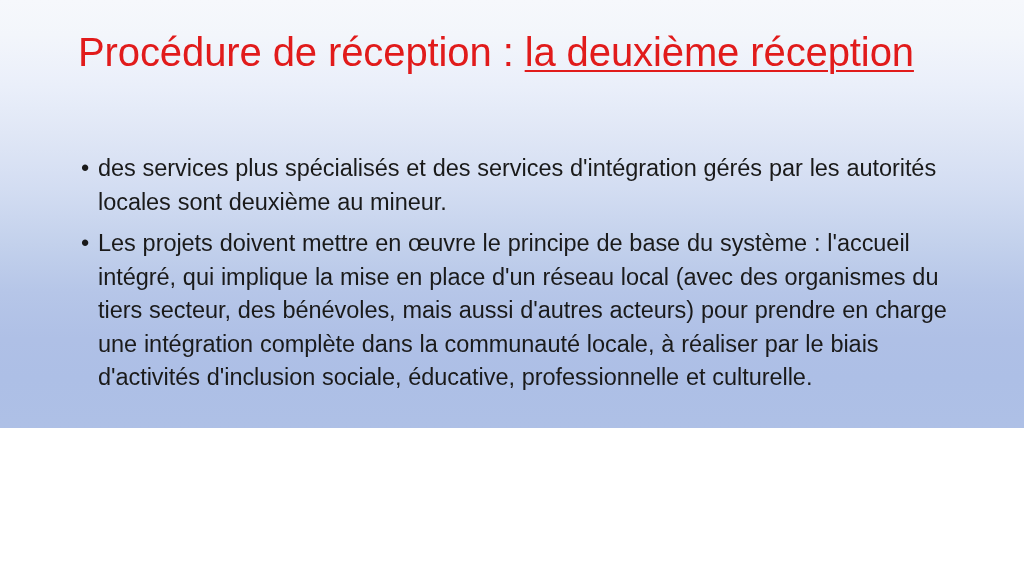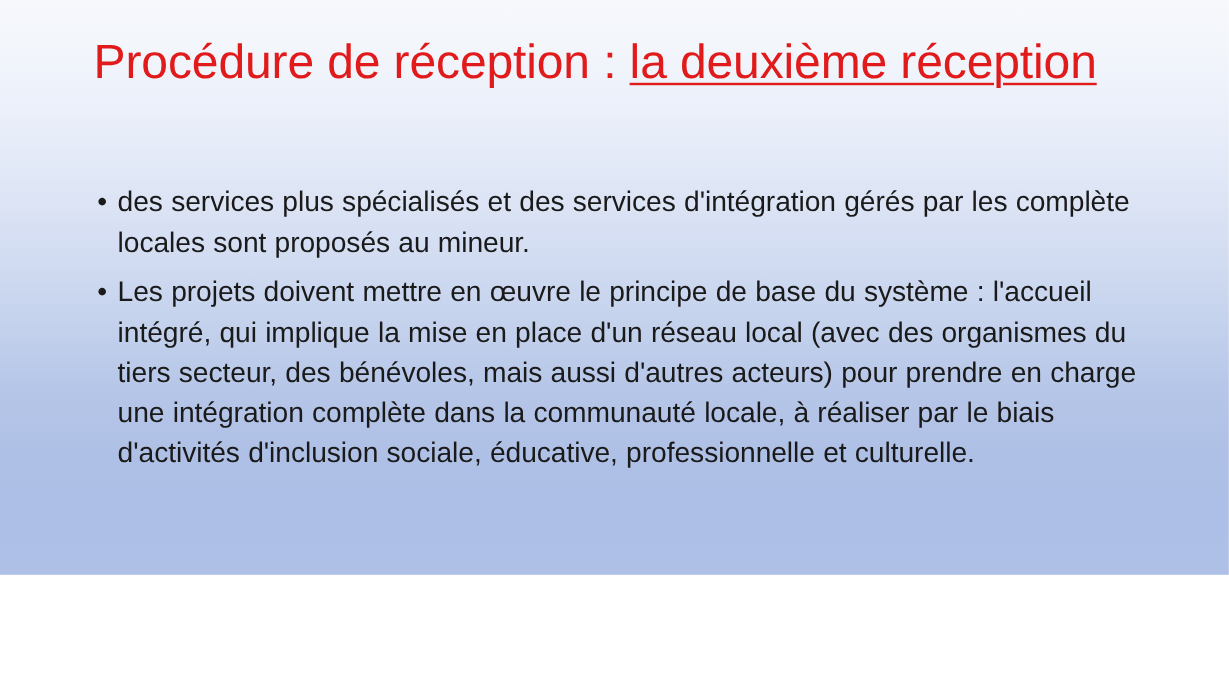--- a/index.html
+++ b/index.html
@@ -8,21 +8,21 @@
   }
   body {
     width: 1024px;
     height: 576px;
     overflow: hidden;
     font-family: "Liberation Sans", sans-serif;
   }
   .slide {
     position: relative;
     width: 1024px;
-    height: 479px;
+    height: 428px;
     box-sizing: border-box;
     background: linear-gradient(to bottom,
         #f6f8fc 0%,
         #f3f6fb 8%,
         #eaeffa 20%,
         #e0e7f6 31%,
         #d3ddf2 44%,
         #c3d1ec 57%,
         #b6c6e8 68%,
         #afc0e6 79%,
@@ -88,21 +88,21 @@
 <body>
 
 <div class="slide">
 
   <h1 class="slide-title"><span>Procédure de réception : </span><span class="underlined">la deuxième réception</span></h1>
 
   <div class="body-block">
 
     <div class="bullet-item">
       <span class="bullet-dot">•</span>
-      <span class="bullet-text">des services plus spécialisés et des services d'intégration gérés par les complète locales sont proposés au mineur.</span>
+      <span class="bullet-text">des services plus spécialisés et des services d'intégration gérés par les autorités locales sont deuxième au mineur.</span>
     </div>
 
     <div class="bullet-item">
       <span class="bullet-dot">•</span>
       <span class="bullet-text">Les projets doivent mettre en œuvre le principe de base du système : l'accueil intégré, qui implique la mise en place d'un réseau local (avec des organismes du tiers secteur, des bénévoles, mais aussi d'autres acteurs) pour prendre en charge une intégration complète dans la communauté locale, à réaliser par le biais d'activités d'inclusion sociale, éducative, professionnelle et culturelle.</span>
     </div>
 
   </div>
 
 </div>

